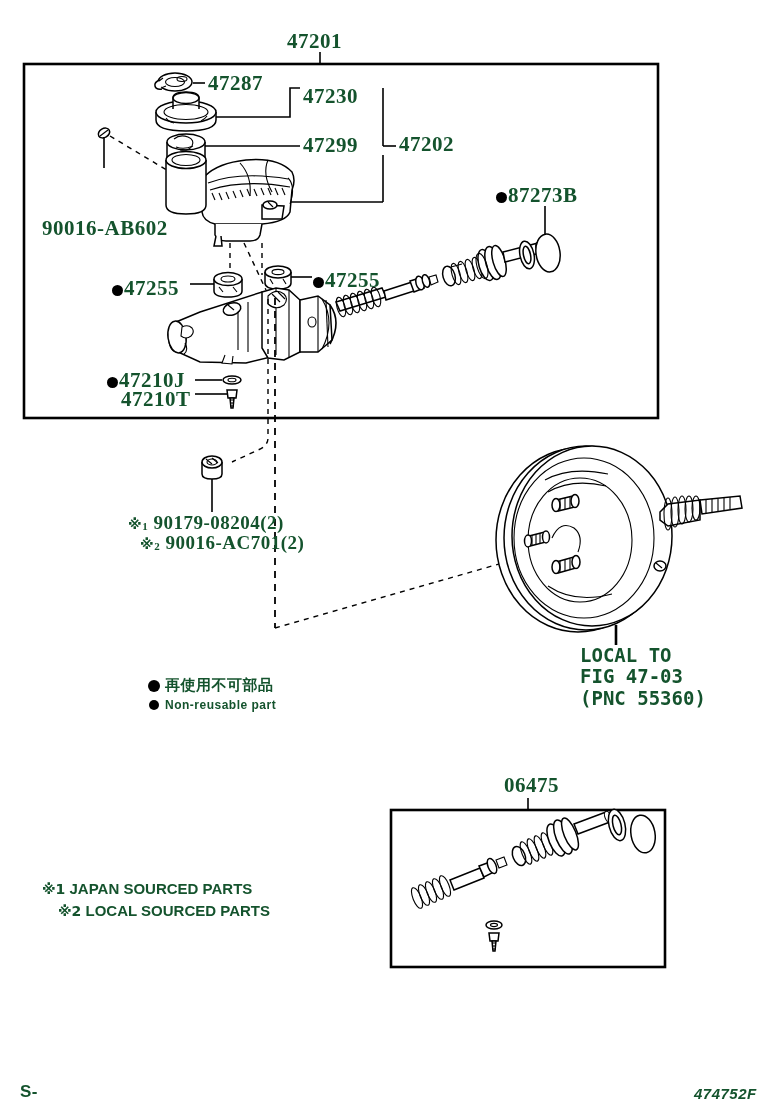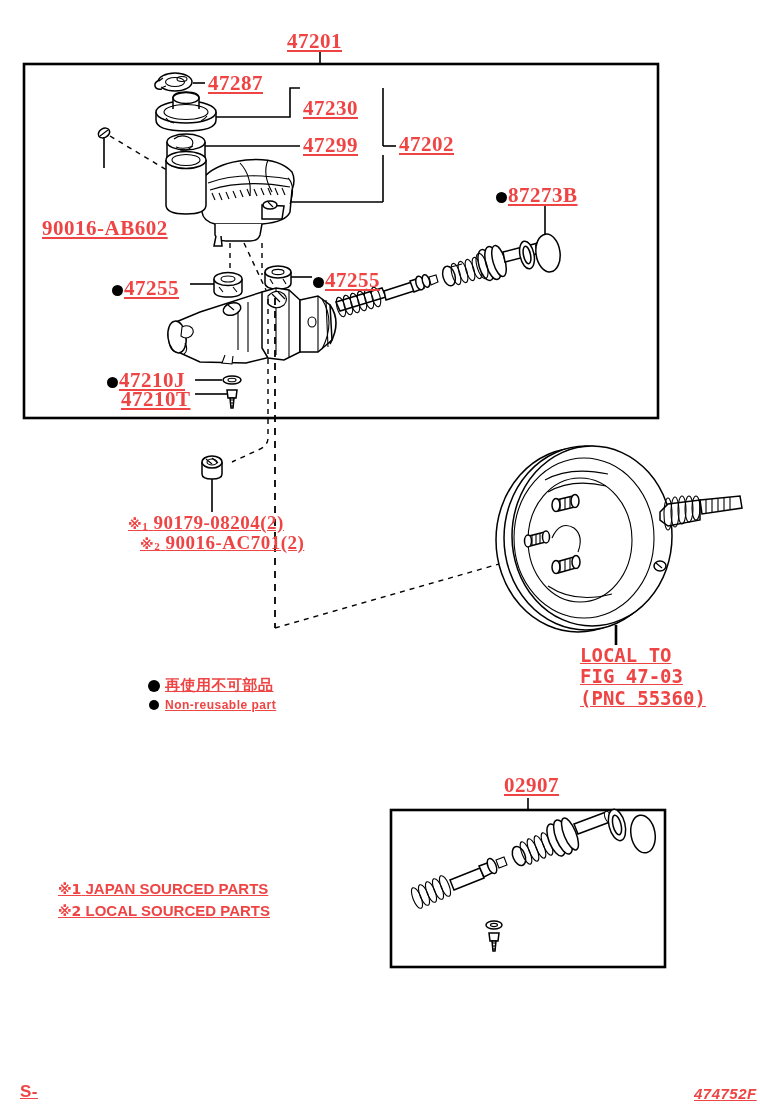--- a/index.html
+++ b/index.html
@@ -18,25 +18,24 @@
   #sheet {
     position: absolute;
     inset: 0;
     width: 760px;
     height: 1112px;
   }
   .lbl {
     position: absolute;
     font-family: "Liberation Serif", "DejaVu Serif", serif;
     font-weight: bold;
-    color: #ef4444;
+    color: #14532d;
     white-space: nowrap;
     line-height: 1;
     letter-spacing: 0.5px;
-    text-decoration: underline;
   }
   .lbl-num { font-size: 21px; }
   .lbl-num-sm { font-size: 19px; }
   .lbl-refer {
     font-size: 19px;
     font-family: "DejaVu Sans Mono", monospace;
     font-weight: bold;
     line-height: 1.12;
     letter-spacing: 0px;
   }
@@ -465,21 +464,21 @@
     </g>
 
     <circle cx="154" cy="686" r="6" class="f"></circle>
     <circle cx="154" cy="705" r="5" class="f"></circle>
   </svg>
 
   <div class="lbl lbl-num" style="left:287px; top:31px;">47201</div>
 
   <div class="lbl lbl-num" style="left:208px; top:73px;">47287</div>
 
-  <div class="lbl lbl-num" style="left:303px; top:86px;margin-top:12px;">47230</div>
+  <div class="lbl lbl-num" style="left:303px; top:86px;">47230</div>
 
   <div class="lbl lbl-num" style="left:303px; top:135px;">47299</div>
 
   <div class="lbl lbl-num" style="left:399px; top:134px;">47202</div>
 
   <div class="lbl lbl-num" style="left:42px; top:170px;margin-top:48px;">90016-AB602</div>
 
   <div class="lbl lbl-num" style="left:496px; top:185px;">
     <span class="bullet"></span><span>87273B</span>
   </div>
@@ -509,27 +508,27 @@
 
   <div class="lbl lbl-refer" style="left:580px; top:645px;">
     <div>LOCAL TO</div>
     <div>FIG 47-03</div>
     <div>(PNC 55360)</div>
   </div>
 
   <div class="lbl lbl-legend-jp" style="left:165px; top:678px;">再使用不可部品</div>
   <div class="lbl lbl-legend-en" style="left:165px; top:699px;">Non-reusable part</div>
 
-  <div class="lbl lbl-note" style="left:58px; top:881px;">
+  <div class="lbl lbl-note" style="left:42px; top:881px;">
     <span class="star">※1</span>
     <span>JAPAN SOURCED PARTS</span>
   </div>
   <div class="lbl lbl-note" style="left:42px; top:903px;margin-left:16px;">
     <span class="star">※2</span>
     <span>LOCAL SOURCED PARTS</span>
   </div>
 
-  <div class="lbl lbl-num" style="left:504px; top:775px;">02907</div>
+  <div class="lbl lbl-num" style="left:504px; top:775px;">06475</div>
 
   <div class="lbl lbl-foot-left" style="left:20px; top:1083px;">S-</div>
   <div class="lbl lbl-foot" style="left:694px; top:1086px;">474752F</div>
 
 </div>
 
 </body></html>

